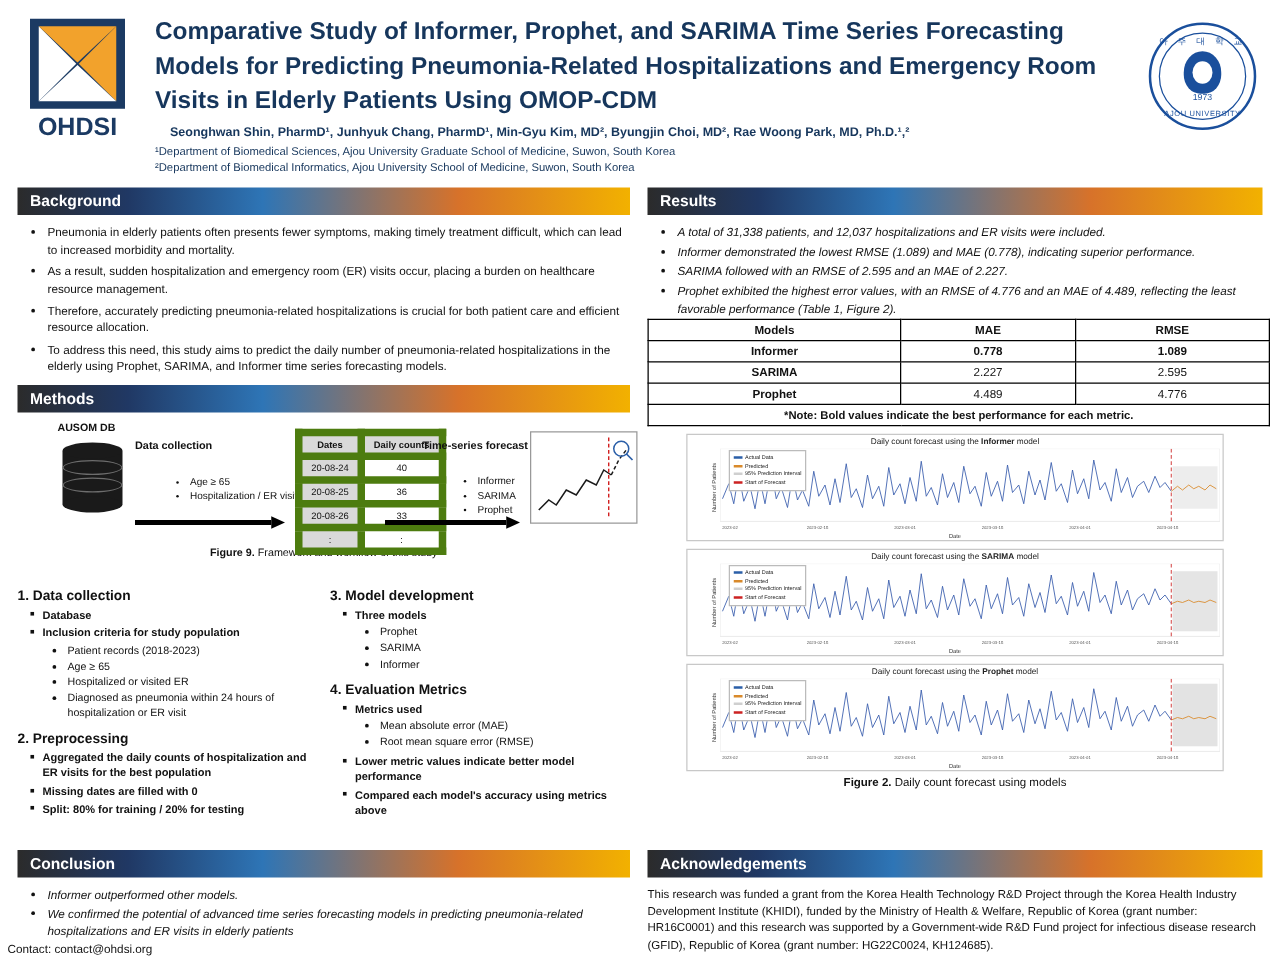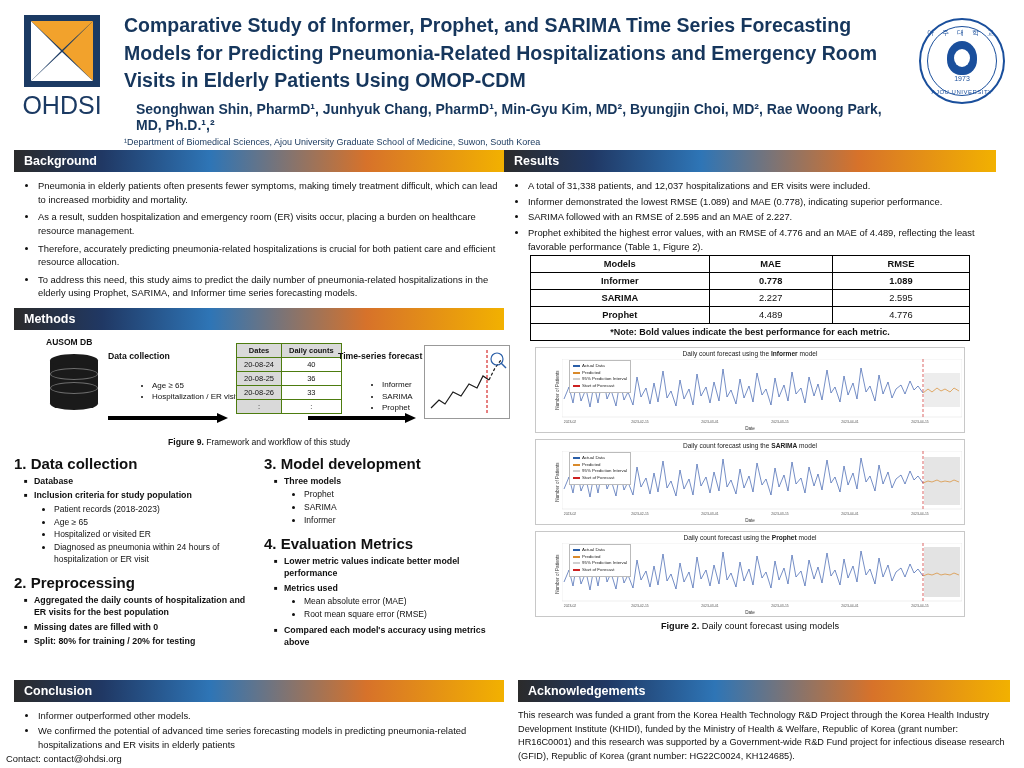--- a/index.html
+++ b/index.html
@@ -24,40 +24,40 @@
     width: 96px; height: 104px;
     flex: 0 0 96px;
     display: flex; flex-direction: column; align-items: center; justify-content: flex-start;
     margin-top: 4px;
   }
   .ohdsi-mark {
     width: 78px; height: 74px;
     position: relative;
   }
   .ohdsi-word {
-    font-weight: normal;
-    font-size: 25px;
+    font-weight: bold;
+    font-size: 20px;
     letter-spacing: 0px;
     color: #1b3a63;
     margin-top: 3px;
   }
   .title-block {
     flex: 1 1 auto;
     padding-left: 14px;
     padding-right: 10px;
   }
   .poster-title {
     font-size: 19.5px;
     font-weight: bold;
     color: #16365c;
     line-height: 1.42;
     margin: 2px 0 6px 0;
   }
   .authors {
-    font-size: 14px;
+    font-size: 10px;
     font-weight: bold;
     color: #16365c;
     margin-bottom: 3px;
     padding-left: 12px;
   }
   .affil {
     font-size: 9px;
     color: #16365c;
     line-height: 1.45;
   }
@@ -98,21 +98,21 @@
   }
   .ajou-seal .emblem:after {
     content: ""; position: absolute; top: 8px; left: 7px;
     width: 16px; height: 18px; border-radius: 50%;
     background: #fff;
   }
 
   
   .columns {
     display: flex;
-    gap: 0;
+    gap: 14px;
     padding: 0 14px;
   }
   .col-left { width: 490px; flex: 0 0 490px; }
   .col-right { width: 492px; flex: 0 0 492px; }
 
   
   .bar {
     height: 22px;
     display: flex; align-items: center;
     padding-left: 10px;
@@ -121,21 +121,21 @@
     font-size: 12.5px;
     margin-bottom: 7px;
   }
   .bar-bg { background: linear-gradient(90deg,#2b2b2b 0%, #203864 18%, #2e75b6 40%, #d7722a 72%, #f2b100 100%); }
 
   
   ul.b { margin: 0 0 0 14px; padding-left: 10px; }
   ul.b li {
     font-size: 9.4px; line-height: 1.45; margin-bottom: 4px; color: #111;
   }
-  ul.b.tight li { margin-bottom: 2px; }
+  ul.b.tight li { margin-bottom: 2px; font-style: italic; }
 
   
   .workflow {
     position: relative;
     height: 98px;
     margin: 4px 0 2px 6px;
   }
   .ausom-label { position: absolute; left: 26px; top: 0px; font-size: 8.5px; font-weight: bold; }
   .db-cyl { position: absolute; left: 30px; top: 17px; width: 48px; height: 56px; }
   .db-cyl .disc {
@@ -153,51 +153,51 @@
   .arrow2 { position: absolute; left: 288px; top: 76px; width: 108px; height: 9px; }
   .arrow-body { position: absolute; left: 0; top: 3px; height: 4px; background: #000; }
   .arrow-head {
     position: absolute; top: 0; width: 0; height: 0;
     border-top: 5px solid transparent; border-bottom: 5px solid transparent;
     border-left: 11px solid #000;
   }
 
   table.mini { position: absolute; left: 216px; top: 6px; border-collapse: collapse; font-size: 7.5px; }
   table.mini th, table.mini td {
-    border: 1px solid #4d7c0f; padding: 2px 7px; text-align: center; background: #d9d9d9;
+    border: 6px solid #4d7c0f; padding: 2px 7px; text-align: center; background: #d9d9d9;
   }
   table.mini th { font-weight: bold; }
   table.mini td.white { background: #fff; }
 
   .tsf-title { position: absolute; left: 318px; top: 14px; font-size: 8.7px; font-weight: bold; }
   .tsf-list { position: absolute; left: 322px; top: 26px; }
   .tsf-list li { font-size: 8px; line-height: 1.45; }
 
   .chartbox {
     position: absolute; left: 404px; top: 8px; width: 86px; height: 74px;
     border: 1px solid #999; background: #fff;
   }
   .fig1cap { font-size: 8.6px; text-align: center; margin-top: 2px; }
   .fig1cap b { font-weight: bold; }
 
   
   .detail-cols { display: flex; gap: 10px; margin-top: 8px; }
   .dcol { flex: 1 1 50%; }
-  .dhead { font-size: 15px; font-weight: bold; margin: 0 0 3px 0; }
+  .dhead { font-size: 11px; font-weight: bold; margin: 16px 0 3px 0; }
   ul.lvl1 { margin: 0 0 4px 12px; padding-left: 8px; list-style: none; }
   ul.lvl1 > li { font-size: 8.8px; font-weight: bold; line-height: 1.4; margin-bottom: 2px; position: relative; }
   ul.lvl1 > li:before { content: "\25A0"; position: absolute; left: -10px; font-size: 6px; top: 2px; }
   ul.lvl2 { margin: 2px 0 3px 10px; padding-left: 10px; list-style: disc; }
   ul.lvl2 > li { font-size: 8.5px; font-weight: normal; line-height: 1.4; margin-bottom: 1px; }
 
   
   .tbl-cap { font-size: 9.3px; text-align: center; margin: 12px 0 3px 0; }
   .tbl-cap b { font-weight: bold; }
   table.perf {
-    width: 440px; margin: 0 auto; border-collapse: collapse; font-size: 9.3px;
+    width: 498px; margin: 0 auto; border-collapse: collapse; font-size: 9.3px;
   }
   table.perf th, table.perf td {
     border: 1px solid #000; padding: 3px 4px; text-align: center;
   }
   table.perf thead th { font-weight: bold; }
   table.perf td.model { font-weight: bold; }
   table.perf td.bold { font-weight: bold; }
   table.perf tr.note td { font-weight: bold; font-size: 9px; }
 
   
@@ -391,28 +391,28 @@
             <ul class="lvl2">
               <li>Prophet</li>
               <li>SARIMA</li>
               <li>Informer</li>
             </ul>
           </li>
         </ul>
 
         <div class="dhead" style="margin-top:8px">4. Evaluation Metrics</div>
         <ul class="lvl1">
-          <li><span>Lower metric values indicate better model performance</span></li>
           <li>
             <span>Metrics used</span>
             <ul class="lvl2">
               <li>Mean absolute error (MAE)</li>
               <li>Root mean square error (RMSE)</li>
             </ul>
           </li>
+          <li><span>Lower metric values indicate better model performance</span></li>
           <li><span>Compared each model's accuracy using metrics above</span></li>
         </ul>
       </div>
     </div>
   </div>
 
   <div class="col-right">
     <div class="bar bar-bg">Results</div>
     <ul class="b tight">
       <li>A total of 31,338 patients, and 12,037 hospitalizations and ER visits were included.</li>

